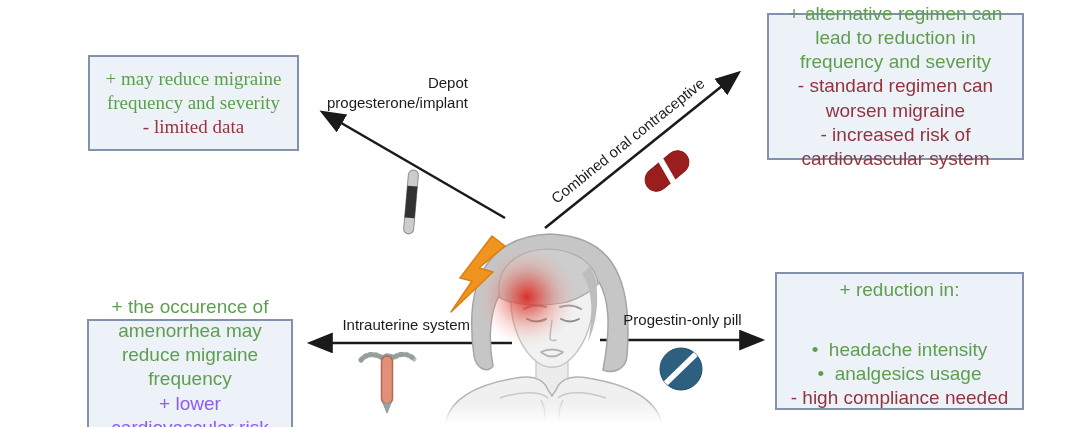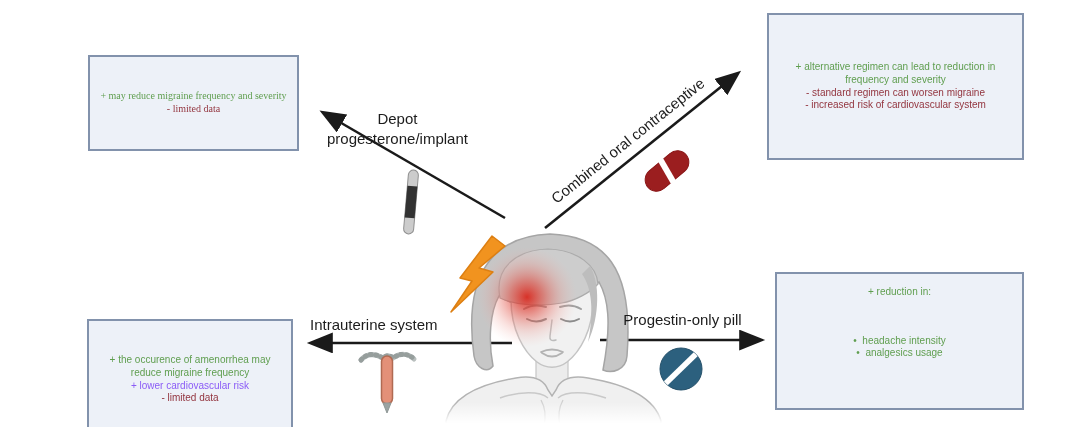--- a/index.html
+++ b/index.html
@@ -4,37 +4,37 @@
 <style>
   html,body{margin:0;padding:0;background:#ffffff;}
   .canvas{
     position:relative;width:1080px;height:427px;background:#ffffff;overflow:hidden;
     font-family:"Liberation Sans",sans-serif;
   }
   .art{position:absolute;left:0;top:0;width:1080px;height:427px;}
   .box{
     position:absolute;background:#edf1f8;border:2px solid #8292ac;
     box-sizing:border-box;display:flex;flex-direction:column;justify-content:center;
-    text-align:center;font-size:10px;line-height:1.27;padding:6px 8px;
+    text-align:center;font-size:19px;line-height:1.27;padding:6px 8px;
   }
   .box .line{white-space:pre-wrap;}
-  .box.bottom-right{justify-content:flex-start;padding-top:12px;}
+  .box.bottom-right{justify-content:flex-start;padding-top:4px;}
   .box.top-left   {left:88px;  top:55px;  width:211px; height:96px;font-family:Liberation Serif, serif;}
   .box.top-right  {left:767px; top:13px;  width:257px; height:147px;}
   .box.bottom-left{left:87px;  top:283px; width:206px; height:121px;margin-top:36px;}
   .box.bottom-right{left:775px;top:272px; width:249px; height:138px;}
   .method-label{
     position:absolute;color:#1c1c1c;font-size:15px;line-height:1.35;
   }
-  .label-depot{left:327px;top:73px;text-align:center;margin-top:36px;}
+  .label-depot{left:327px;top:73px;text-align:right;}
   .label-combined{
     left:628px;top:141px;white-space:nowrap;
     transform:translate(-50%,-50%) rotate(-38.6deg);
   }
-  .label-intrauterine{left:310px;top:315px;width:160px;text-align:left;}
+  .label-intrauterine{left:310px;top:315px;width:160px;text-align:right;}
   .label-progestin{left:600px;top:310px;width:165px;text-align:center;}
 </style>
 </head>
 <body>
 
 <div class="canvas">
 
   <svg class="art" viewBox="0 0 1080 427">
     <defs>
       <marker id="ah" markerWidth="11" markerHeight="9" refX="8" refY="4" orient="auto">
@@ -123,20 +123,21 @@
     </div>
   <div class="box bottom-left">
       <div class="line" style="color: rgb(95, 158, 79);">+ the occurence of amenorrhea may reduce migraine frequency</div>
       <div class="line" style="color: #8b5cf6;">+ lower cardiovascular risk</div>
       <div class="line" style="color: rgb(147, 53, 63);">- limited data</div>
     </div>
   <div class="box bottom-right">
       <div class="line" style="color: rgb(95, 158, 79);">+ reduction in:</div>
       <div class="line" style="color: rgb(95, 158, 79); margin-top: 36px;">•&nbsp; headache intensity</div>
       <div class="line" style="color: rgb(95, 158, 79);">•&nbsp; analgesics usage</div>
+      <div class="line" style="color: rgb(147, 53, 63);">- high compliance needed</div>
     </div>
 
   <div class="method-label label-depot">
     <div>Depot</div>
     <div>progesterone/implant</div>
   </div>
   <div class="method-label label-combined">Combined oral contraceptive</div>
   <div class="method-label label-intrauterine">Intrauterine system</div>
   <div class="method-label label-progestin">Progestin-only pill</div>
 

